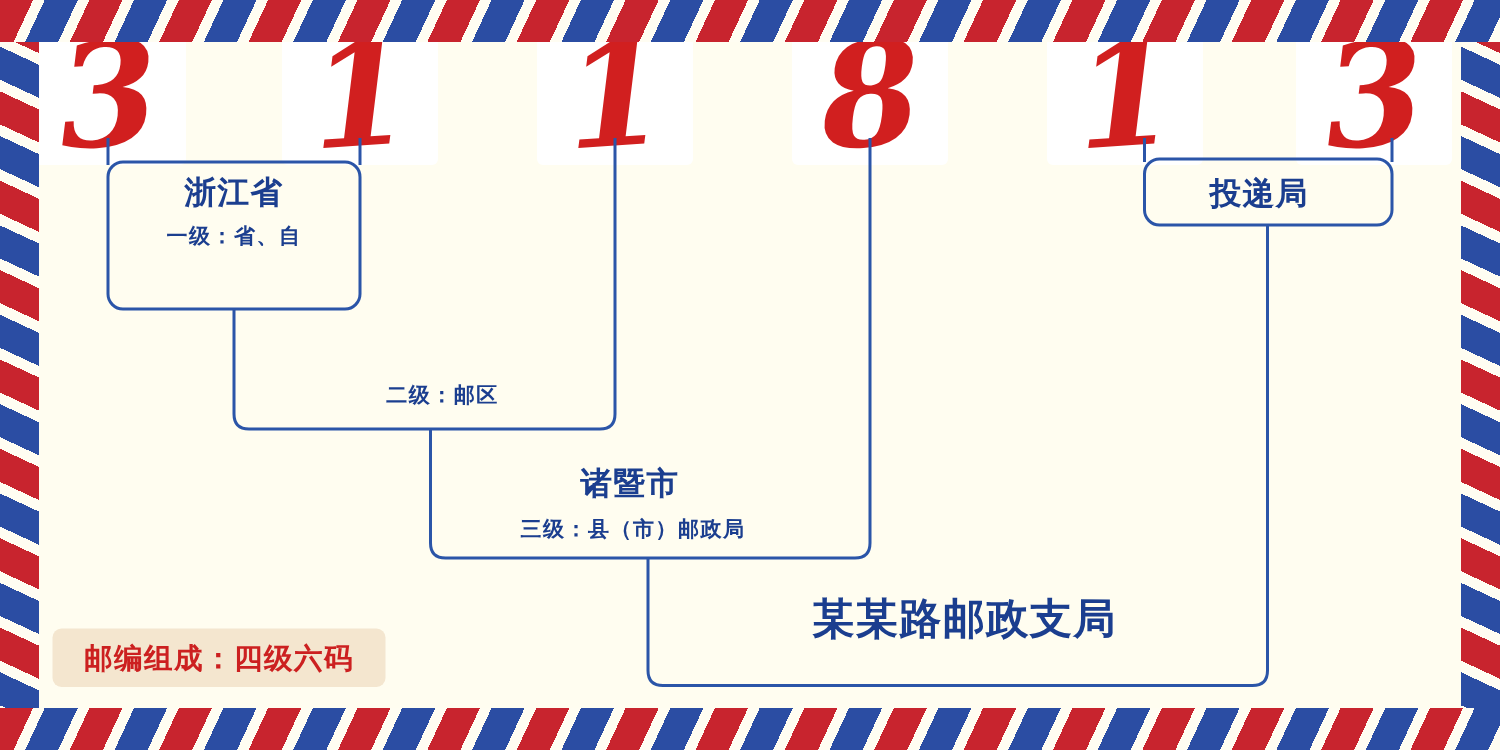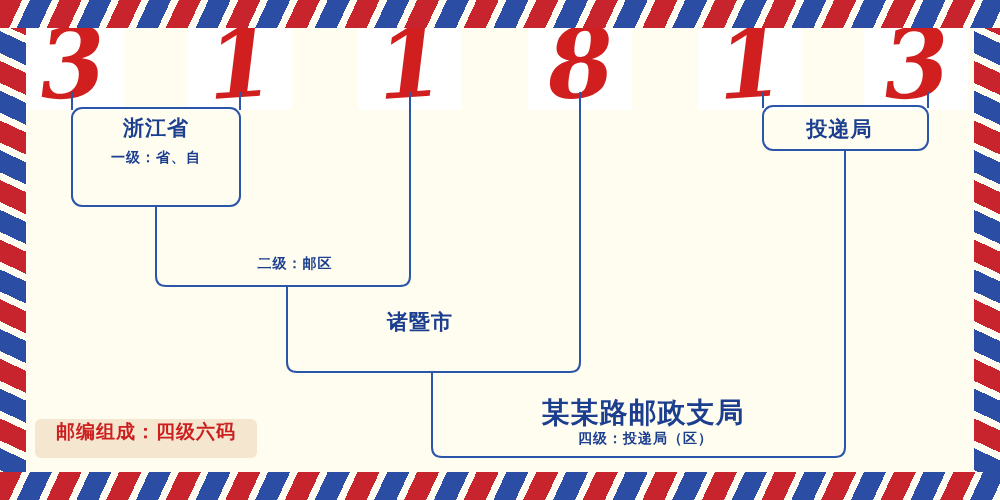--- a/index.html
+++ b/index.html
@@ -49,21 +49,21 @@
   .lbl{
     position:absolute;z-index:4;color:#1b3e8f;font-weight:bold;
     text-align:center;letter-spacing:1px;
   }
   .lbl-head{font-size:21px;}
   .lbl-desc{font-size:14px;line-height:23px;}
 
   .note-badge{
     position:absolute;left:35px;top:419px;width:222px;height:39px;
     background:#f4e6cf;border-radius:6px;z-index:4;
-    display:flex;align-items:flex-start;justify-content:center;
+    display:flex;align-items:center;justify-content:center;
   }
   .note-text{
     color:#cc2020;font-weight:bold;font-size:19px;letter-spacing:1px;
   }
 </style>
 </head>
 <body>
 
 <div class="stage">
 
@@ -109,23 +109,23 @@
   </svg>
 
   <div class="lbl lbl-head" style="left:72px;width:168px;top:114px;">浙江省</div>
   <div class="lbl lbl-desc" style="left:60px;width:192px;top:146px;">
     <span style="display:block;">一级：省、自</span>
   </div>
 
   <div class="lbl lbl-desc" style="left:205px;width:180px;top:252px;">二级：邮区</div>
 
   <div class="lbl lbl-head" style="left:330px;width:180px;top:308px;">诸暨市</div>
+  <div class="lbl lbl-desc" style="left:282px;width:280px;top:341px;">三级：县（市）邮政局</div>
 
   <div class="lbl lbl-head" style="left:528px;width:230px;top:394px;font-size:28px;">某某路邮政支局</div>
-  <div class="lbl lbl-desc" style="left:528px;width:235px;top:427px;">四级：投递局（区）</div>
 
   <div class="lbl lbl-head" style="left:763px;width:153px;top:115px;">投递局</div>
 
   <div class="note-badge">
     <span class="note-text">邮编组成：四级六码</span>
   </div>
 
 </div>
 
 </body></html>

